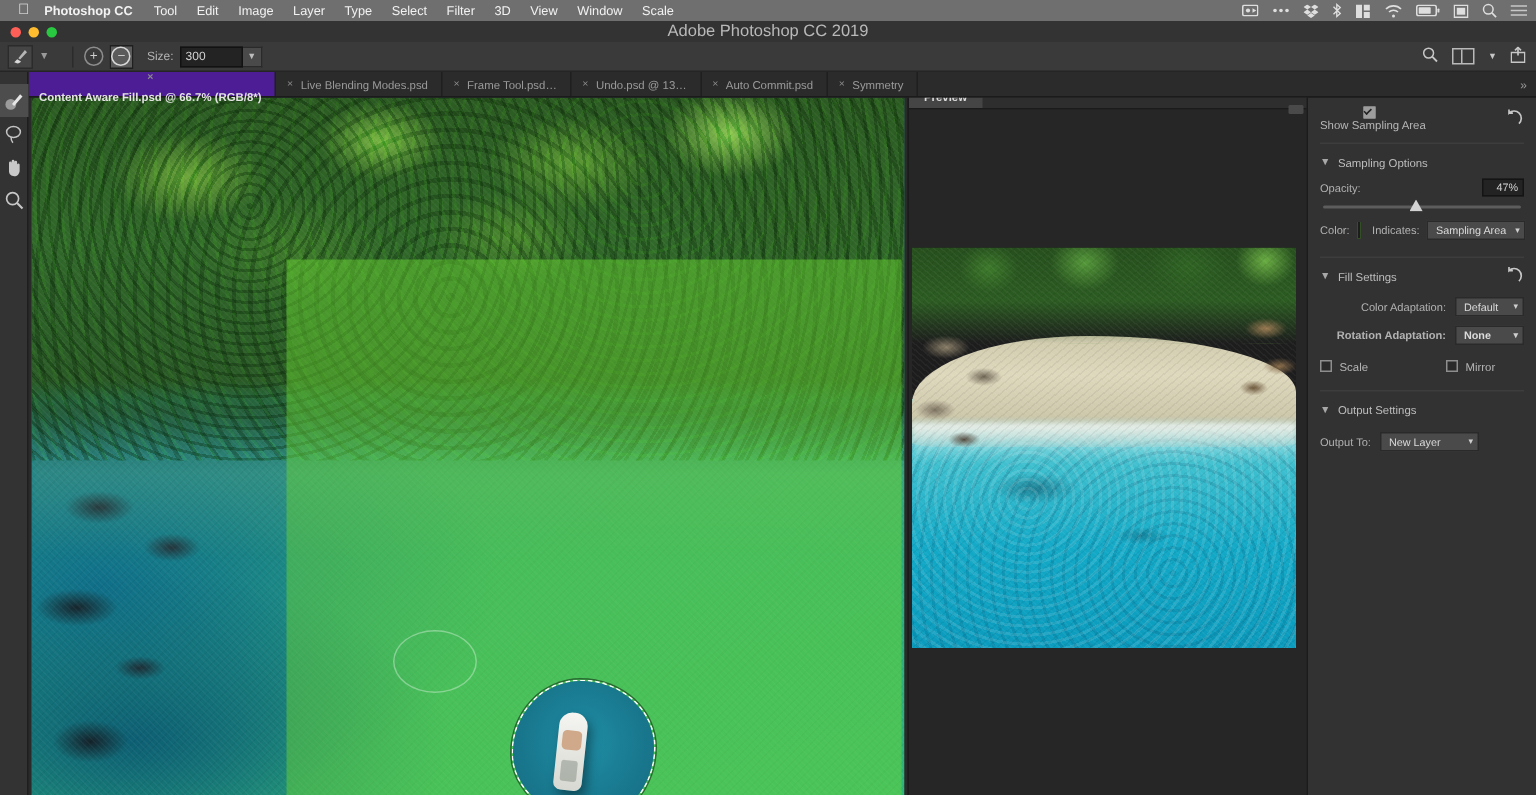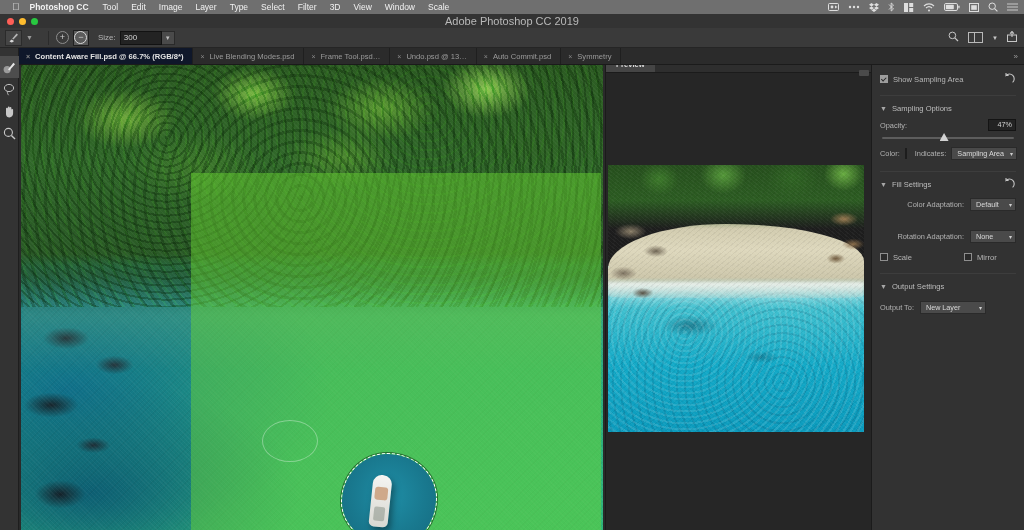--- a/index.html
+++ b/index.html
@@ -96,21 +96,21 @@
     border-bottom: 1px solid #1b1b1b;
     z-index: 45;
   }
   .doc-tab {
     display: flex; align-items: center; gap: 5px;
     padding: 0 9px 0 7px;
     font-size: 7.6px; color: #9b9b9b;
     border-right: 1px solid #1f1f1f;
     white-space: nowrap;
   }
-  .doc-tab.active { background: #0f172a; color: #e4e4e4; font-weight: bold; }
+  .doc-tab.active { background: #4c1d95; color: #e4e4e4; font-weight: bold; flex-direction: column; }
   .doc-tab .x { font-size: 7px; color: #8a8a8a; }
   .tab-overflow {
     margin-left: auto; display: flex; align-items: center;
     padding: 0 6px; color: #9b9b9b; font-size: 8px;
   }
 
   
   .tool-strip {
     position: absolute; top: 48px; left: 0; width: 19px; height: 482px;
     background: #333333;
@@ -627,21 +627,21 @@
   </div>
 
   <div class="props-panel">
     <div class="props-tabrow">
       <div class="props-tab">
         <span>Content-Aware Fill</span>
       </div>
     </div>
 
     <div class="row check-row">
-      <div style="display:flex;align-items:center;">
+      <div style="display:flex;align-items:center;flex-direction:column;">
         <span class="checkbox checked"></span>
         <span>Show Sampling Area</span>
       </div>
       <span class="reset-icon">
         <svg width="13" height="12" viewBox="0 0 13 12">
             <path d="M9.6 10.4 C11.6 8.6 11.8 5.4 9.8 3.4 C7.9 1.5 4.8 1.6 3 3.4 L3 1 M3 3.4 L5.6 3.4" fill="none" stroke="#c7c7c7" stroke-width="1.1"></path>
           </svg>
       </span>
     </div>
 
@@ -680,21 +680,21 @@
         <svg width="13" height="12" viewBox="0 0 13 12">
             <path d="M9.6 10.4 C11.6 8.6 11.8 5.4 9.8 3.4 C7.9 1.5 4.8 1.6 3 3.4 L3 1 M3 3.4 L5.6 3.4" fill="none" stroke="#c7c7c7" stroke-width="1.1"></path>
           </svg>
       </span>
     </div>
 
     <div class="field-row" style="justify-content:flex-end;gap:6px;margin-top:3px;">
       <span class="field-label">Color Adaptation:</span>
       <span class="select" style="min-width:46px;">Default</span>
     </div>
-    <div class="field-row" style="justify-content:flex-end;gap:6px;margin-top:16px;">
+    <div class="field-row" style="justify-content:flex-end;gap:6px;margin-top:3px;font-weight:bold;">
       <span class="field-label">Rotation Adaptation:</span>
       <span class="select" style="min-width:46px;">None</span>
     </div>
 
     <div class="cb-small-row" style="margin-top:4px;">
       <span class="grp">
         <span class="checkbox"></span>
         <span>Scale</span>
       </span>
       <span class="grp" style="margin-left:52px;">

